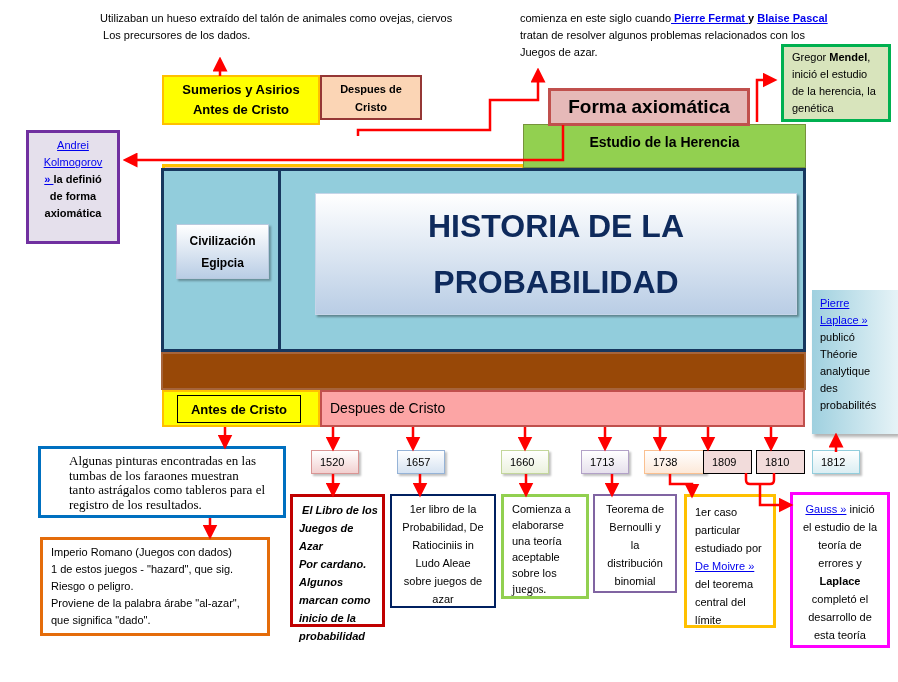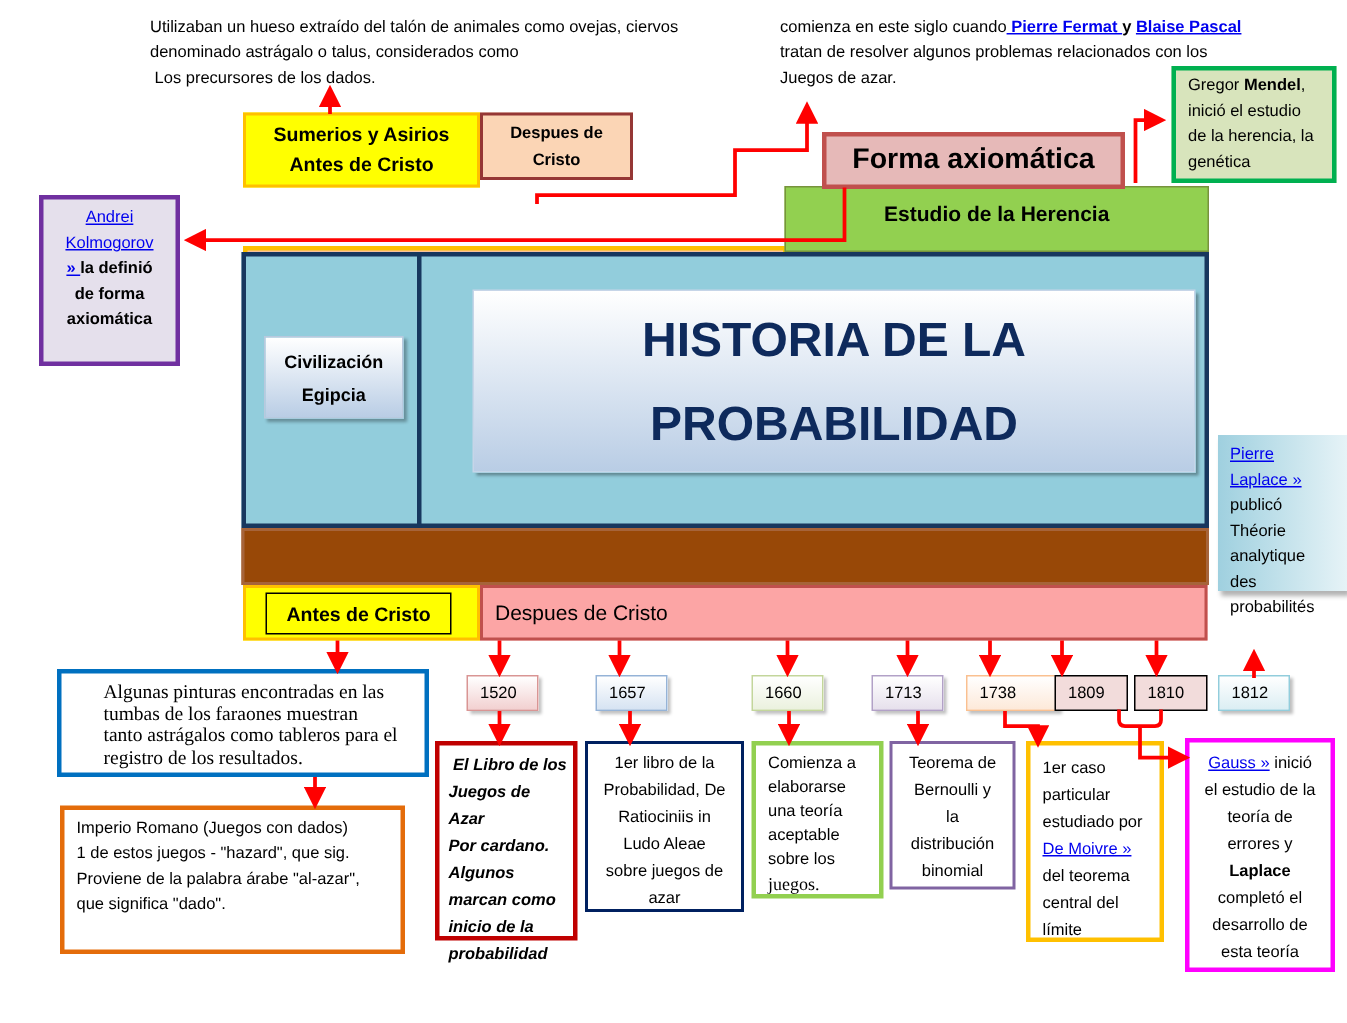--- a/index.html
+++ b/index.html
@@ -12,21 +12,20 @@
   .hdr { font-weight:bold; display:flex; align-items:center; justify-content:center; text-align:left; }
   .year { font-size:11px; display:flex; align-items:center; padding-left:8px; box-shadow:2px 2px 2px rgba(0,0,0,0.25); }
   svg.arrows { position:absolute; left:0; top:0; width:898px; height:682px; pointer-events:none; }
   .serif { font-family:"Liberation Serif", serif; }
 </style>
 </head>
 <body>
 
 <div class="abs note" style="left:100px;top:10px;width:400px;">
   <div>Utilizaban un hueso extraído del talón de animales como ovejas, ciervos</div>
-  <div>denominado astrágalo o talus,  considerados como</div>
   <div style="white-space:pre;"> Los precursores de los dados.</div>
 </div>
 
 <div class="abs note" style="left:520px;top:10px;width:360px;">
   <div><span>comienza  en este siglo cuando</span><span class="link bold" style="white-space:pre;"> Pierre Fermat </span><span class="bold">y</span> <span class="link bold">Blaise Pascal</span></div>
   <div>tratan de resolver algunos problemas relacionados con los</div>
   <div>Juegos de azar.</div>
 </div>
 
 <div class="abs note" style="left:781px;top:44px;width:110px;height:78px;background:#d8e4bc;border:3px solid #00b050;padding:2px 8px;overflow:hidden;">
@@ -79,21 +78,21 @@
 <div class="abs" style="left:161px;top:352px;width:645px;height:38px;background:#984807;border:2px solid #a6643a;"></div>
 
 <div class="abs" style="left:162px;top:390px;width:158px;height:37px;background:#ffff00;border:2px solid #ffc000;"></div>
 <div class="abs hdr" style="left:177px;top:395px;width:124px;height:28px;border:1px solid #000;font-size:13px;">
   <span>Antes de Cristo</span>
 </div>
 <div class="abs" style="left:320px;top:390px;width:485px;height:37px;background:#fca5a5;border:2px solid #c0504d;font-size:14px;font-weight:normal;padding:8px 0 0 8px;">
   <span>Despues de Cristo</span>
 </div>
 
-<div class="abs note" style="left:812px;top:290px;width:86px;height:104px;background:linear-gradient(90deg,#9fd0df,#e6f3f7);box-shadow:2px 3px 3px rgba(0,0,0,0.3);padding:5px 8px;line-height:17px;">
+<div class="abs note" style="left:812px;top:290px;width:86px;height:144px;background:linear-gradient(90deg,#9fd0df,#e6f3f7);box-shadow:2px 3px 3px rgba(0,0,0,0.3);padding:5px 8px;line-height:17px;">
   <div class="link">Pierre</div>
   <div class="link">Laplace »</div>
   <div>publicó</div>
   <div>Théorie</div>
   <div>analytique</div>
   <div>des</div>
   <div>probabilités</div>
 </div>
 
 <div id="years">
@@ -126,20 +125,21 @@
 <div class="abs serif" style="left:38px;top:446px;width:248px;height:72px;border:3px solid #0070c0;font-size:13px;line-height:14.5px;padding:5px 8px 0 28px;">
   <div>Algunas pinturas encontradas en las</div>
   <div>tumbas de los faraones muestran</div>
   <div>tanto astrágalos como tableros para el</div>
   <div>registro de los resultados.</div>
 </div>
 
 <div class="abs note" style="left:40px;top:537px;width:230px;height:99px;border:3px solid #e46c0a;padding:4px 8px;">
   <div>Imperio Romano (Juegos con dados)</div>
   <div>1 de estos juegos - "hazard", que  sig.</div>
+  <div>Riesgo o peligro.</div>
   <div>Proviene de la palabra árabe "al-azar",</div>
   <div>que significa "dado".</div>
 </div>
 
 <div class="abs note" style="left:290px;top:494px;width:95px;height:133px;border:3px solid #c00000;padding:4px 6px;font-style:italic;line-height:18px;font-weight:bold;">
   <div style="white-space:pre;"> El Libro de los</div>
   <div>Juegos de Azar</div>
   <div>Por cardano.</div>
   <div>Algunos</div>
   <div>marcan como</div>

